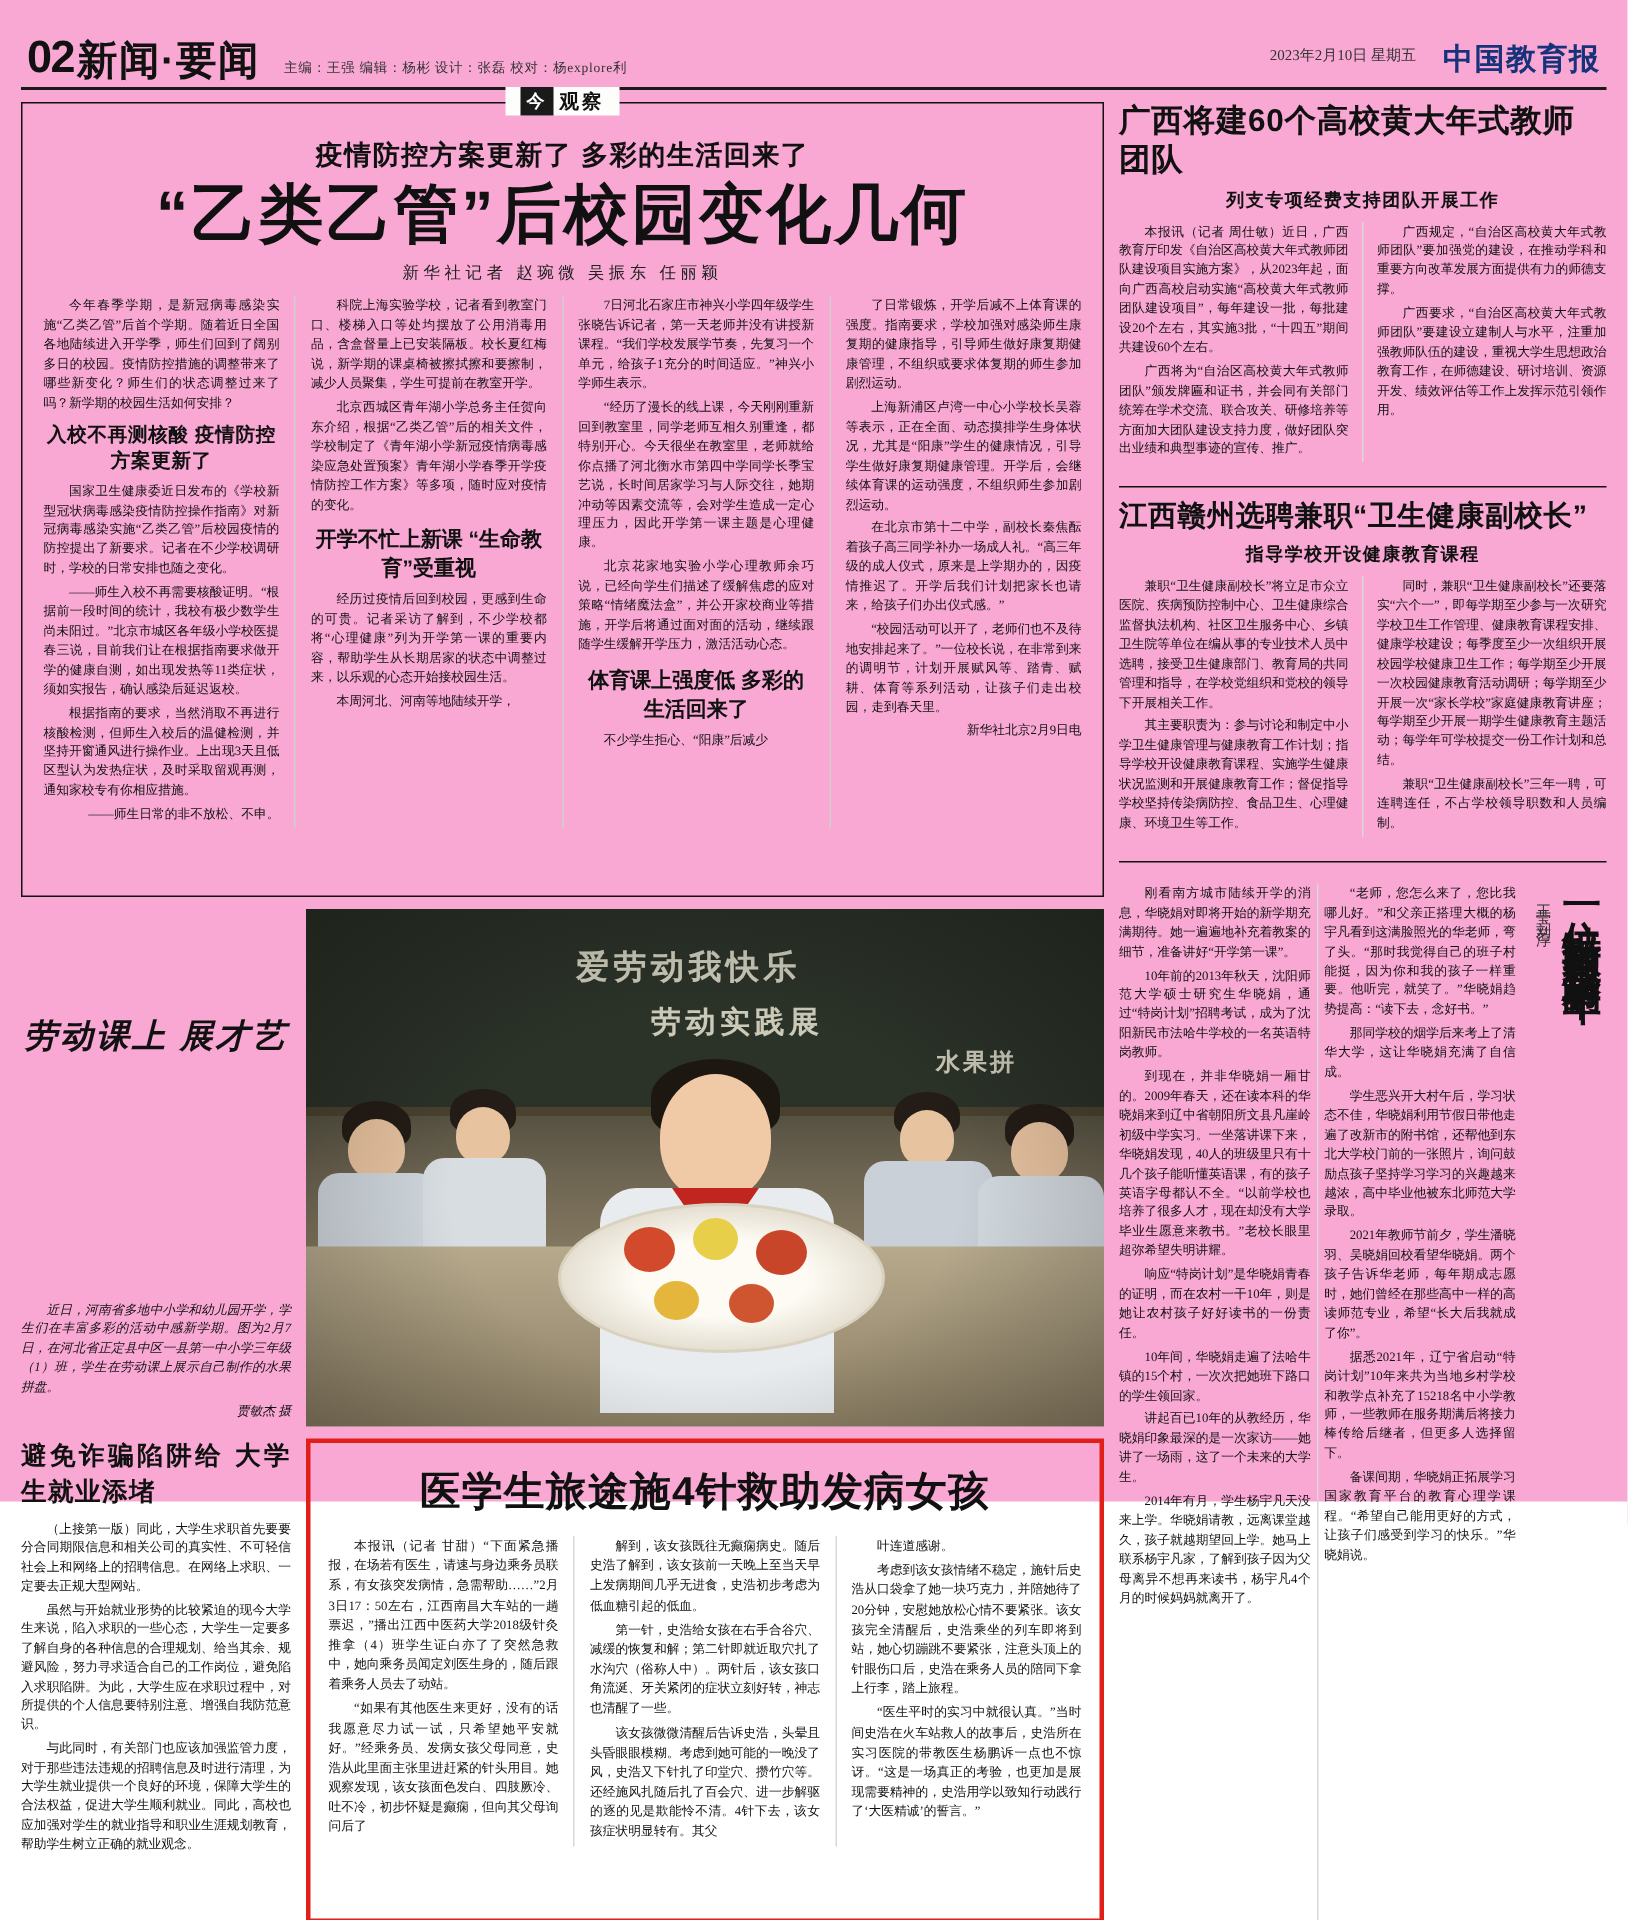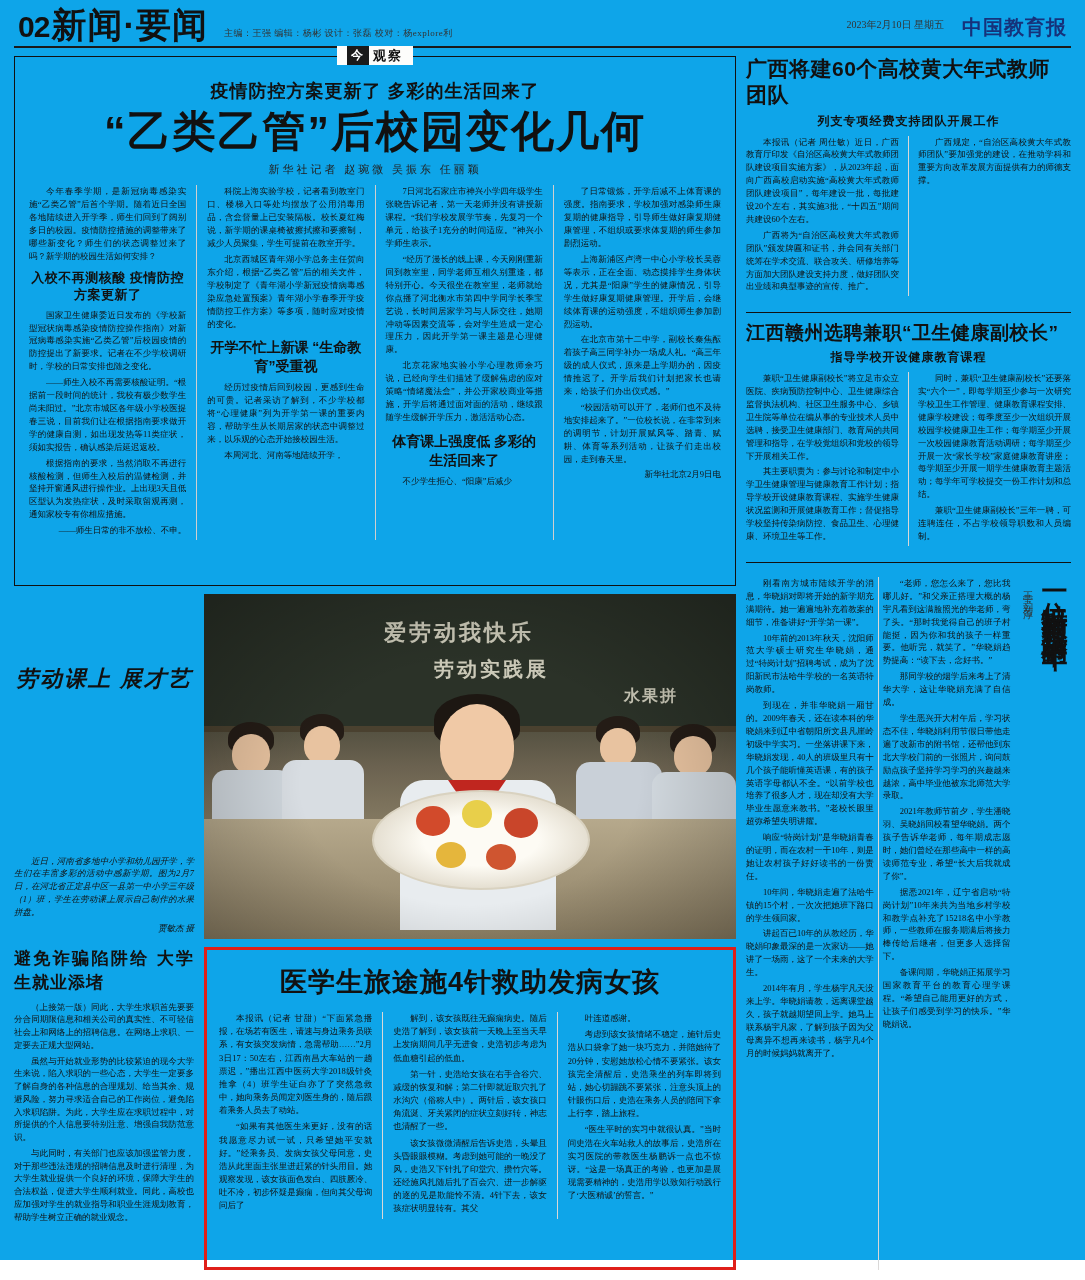--- a/index.html
+++ b/index.html
@@ -10,24 +10,24 @@
   body {
     width: 1085px;
     height: 1280px;
     font-family: "Liberation Serif", "DejaVu Serif", serif;
     color: #111;
     overflow: hidden;
   }
   .page {
     position: relative;
     width: 1085px;
-    height: 1260px;
-    background: #0ea5e9;
+    height: 1001px;
+    background: #f9a8d4;
     box-sizing: border-box;
-    padding: 0 14px;
+    padding: 12px 14px;
   }
 
   
   .masthead {
     display: flex;
     align-items: flex-end;
     padding: 10px 4px 4px 4px;
     border-bottom: 2px solid #1a1a1a;
     height: 48px;
     box-sizing: border-box;
@@ -35,21 +35,21 @@
   .page-num {
     font-family: "Liberation Sans", sans-serif;
     font-size: 30px;
     font-weight: bold;
     letter-spacing: -1px;
     line-height: 1;
     margin-right: 2px;
   }
   .masthead-section {
     font-family: "Liberation Sans", sans-serif;
-    font-size: 35px;
+    font-size: 27px;
     font-weight: bold;
     line-height: 1;
     letter-spacing: 1px;
   }
   .masthead-credits {
     font-size: 9px;
     color: #333;
     margin-left: 16px;
     margin-bottom: 3px;
     line-height: 1.2;
@@ -519,20 +519,21 @@
       <div class="r-article">
         <div class="r-title">广西将建60个高校黄大年式教师团队</div>
         <div class="r-sub">列支专项经费支持团队开展工作</div>
         <div class="r-cols">
           <div>
             <p class="para">本报讯（记者  周仕敏）近日，广西教育厅印发《自治区高校黄大年式教师团队建设项目实施方案》，从2023年起，面向广西高校启动实施“高校黄大年式教师团队建设项目”，每年建设一批，每批建设20个左右，其实施3批，“十四五”期间共建设60个左右。</p>
             <p class="para">广西将为“自治区高校黄大年式教师团队”颁发牌匾和证书，并会同有关部门统筹在学术交流、联合攻关、研修培养等方面加大团队建设支持力度，做好团队突出业绩和典型事迹的宣传、推广。</p>
           </div>
           <div>
             <p class="para">广西规定，“自治区高校黄大年式教师团队”要加强党的建设，在推动学科和重要方向改革发展方面提供有力的师德支撑。</p>
+            <p class="para">广西要求，“自治区高校黄大年式教师团队”要建设立建制人与水平，注重加强教师队伍的建设，重视大学生思想政治教育工作，在师德建设、研讨培训、资源开发、绩效评估等工作上发挥示范引领作用。</p>
           </div>
         </div>
       </div>
 
       <div class="hr-rule"></div>
 
       <div class="r-article">
         <div class="r-title small">江西赣州选聘兼职“卫生健康副校长”</div>
         <div class="r-sub">指导学校开设健康教育课程</div>
         <div class="r-cols">

